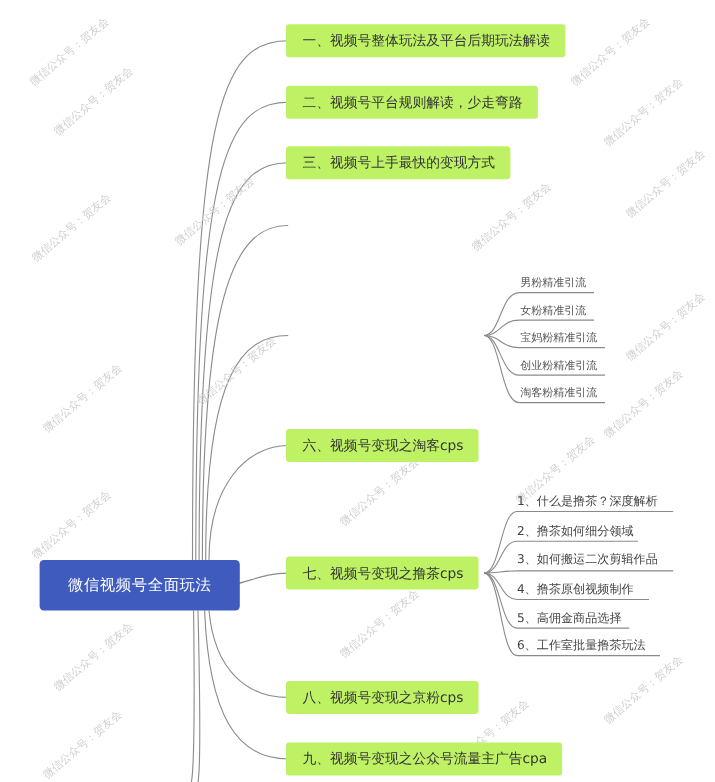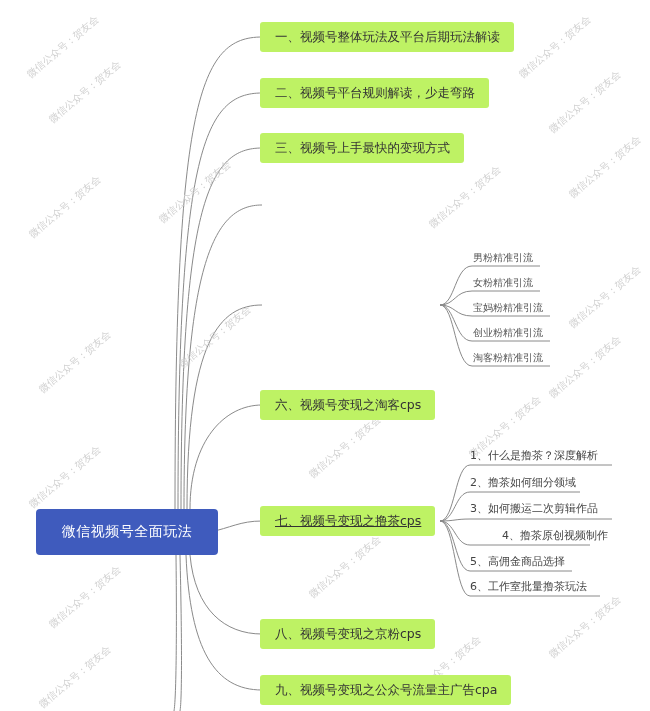--- a/index.html
+++ b/index.html
@@ -82,29 +82,29 @@
   <div class="watermark" style="left:300px; top:560px;">微信公众号：贺友会</div>
   <div class="watermark" style="left:540px; top:620px;">微信公众号：贺友会</div>
   <div class="watermark" style="left:400px; top:660px;">微信公众号：贺友会</div>
 
   <div class="root">微信视频号全面玩法</div>
 
   <div class="branch" style="left:260px; top:22px;">一、视频号整体玩法及平台后期玩法解读</div>
   <div class="branch" style="left:260px; top:133px;">三、视频号上手最快的变现方式</div>
   <div class="branch" style="left:260px; top:78px;">二、视频号平台规则解读，少走弯路</div>
   <div class="branch" style="left:260px; top:390px;">六、视频号变现之淘客cps</div>
-  <div class="branch" style="left:260px; top:506px;text-decoration:underline;">七、视频号变现之撸茶cps</div>
+  <div class="branch" style="left:260px; top:506px;">七、视频号变现之撸茶cps</div>
   <div class="branch" style="left:260px; top:619px;">八、视频号变现之京粉cps</div>
   <div class="branch" style="left:260px; top:675px;">九、视频号变现之公众号流量主广告cpa</div>
 
   <div class="leaf small" style="left:473px; top:251px;">男粉精准引流</div>
   <div class="leaf small" style="left:473px; top:276px;">女粉精准引流</div>
   <div class="leaf small" style="left:473px; top:301px;">宝妈粉精准引流</div>
   <div class="leaf small" style="left:473px; top:326px;">创业粉精准引流</div>
   <div class="leaf small" style="left:473px; top:351px;">淘客粉精准引流</div>
 
   <div class="leaf" style="left:470px; top:449px;">1、什么是撸茶？深度解析</div>
   <div class="leaf" style="left:470px; top:476px;">2、撸茶如何细分领域</div>
   <div class="leaf" style="left:470px; top:502px;">3、如何搬运二次剪辑作品</div>
-  <div class="leaf" style="left:470px; top:529px;margin-left:32px;">4、撸茶原创视频制作</div>
+  <div class="leaf" style="left:470px; top:529px;">4、撸茶原创视频制作</div>
   <div class="leaf" style="left:470px; top:555px;">5、高佣金商品选择</div>
   <div class="leaf" style="left:470px; top:580px;text-align:right;">6、工作室批量撸茶玩法</div>
 </div>
 
 </body></html>

